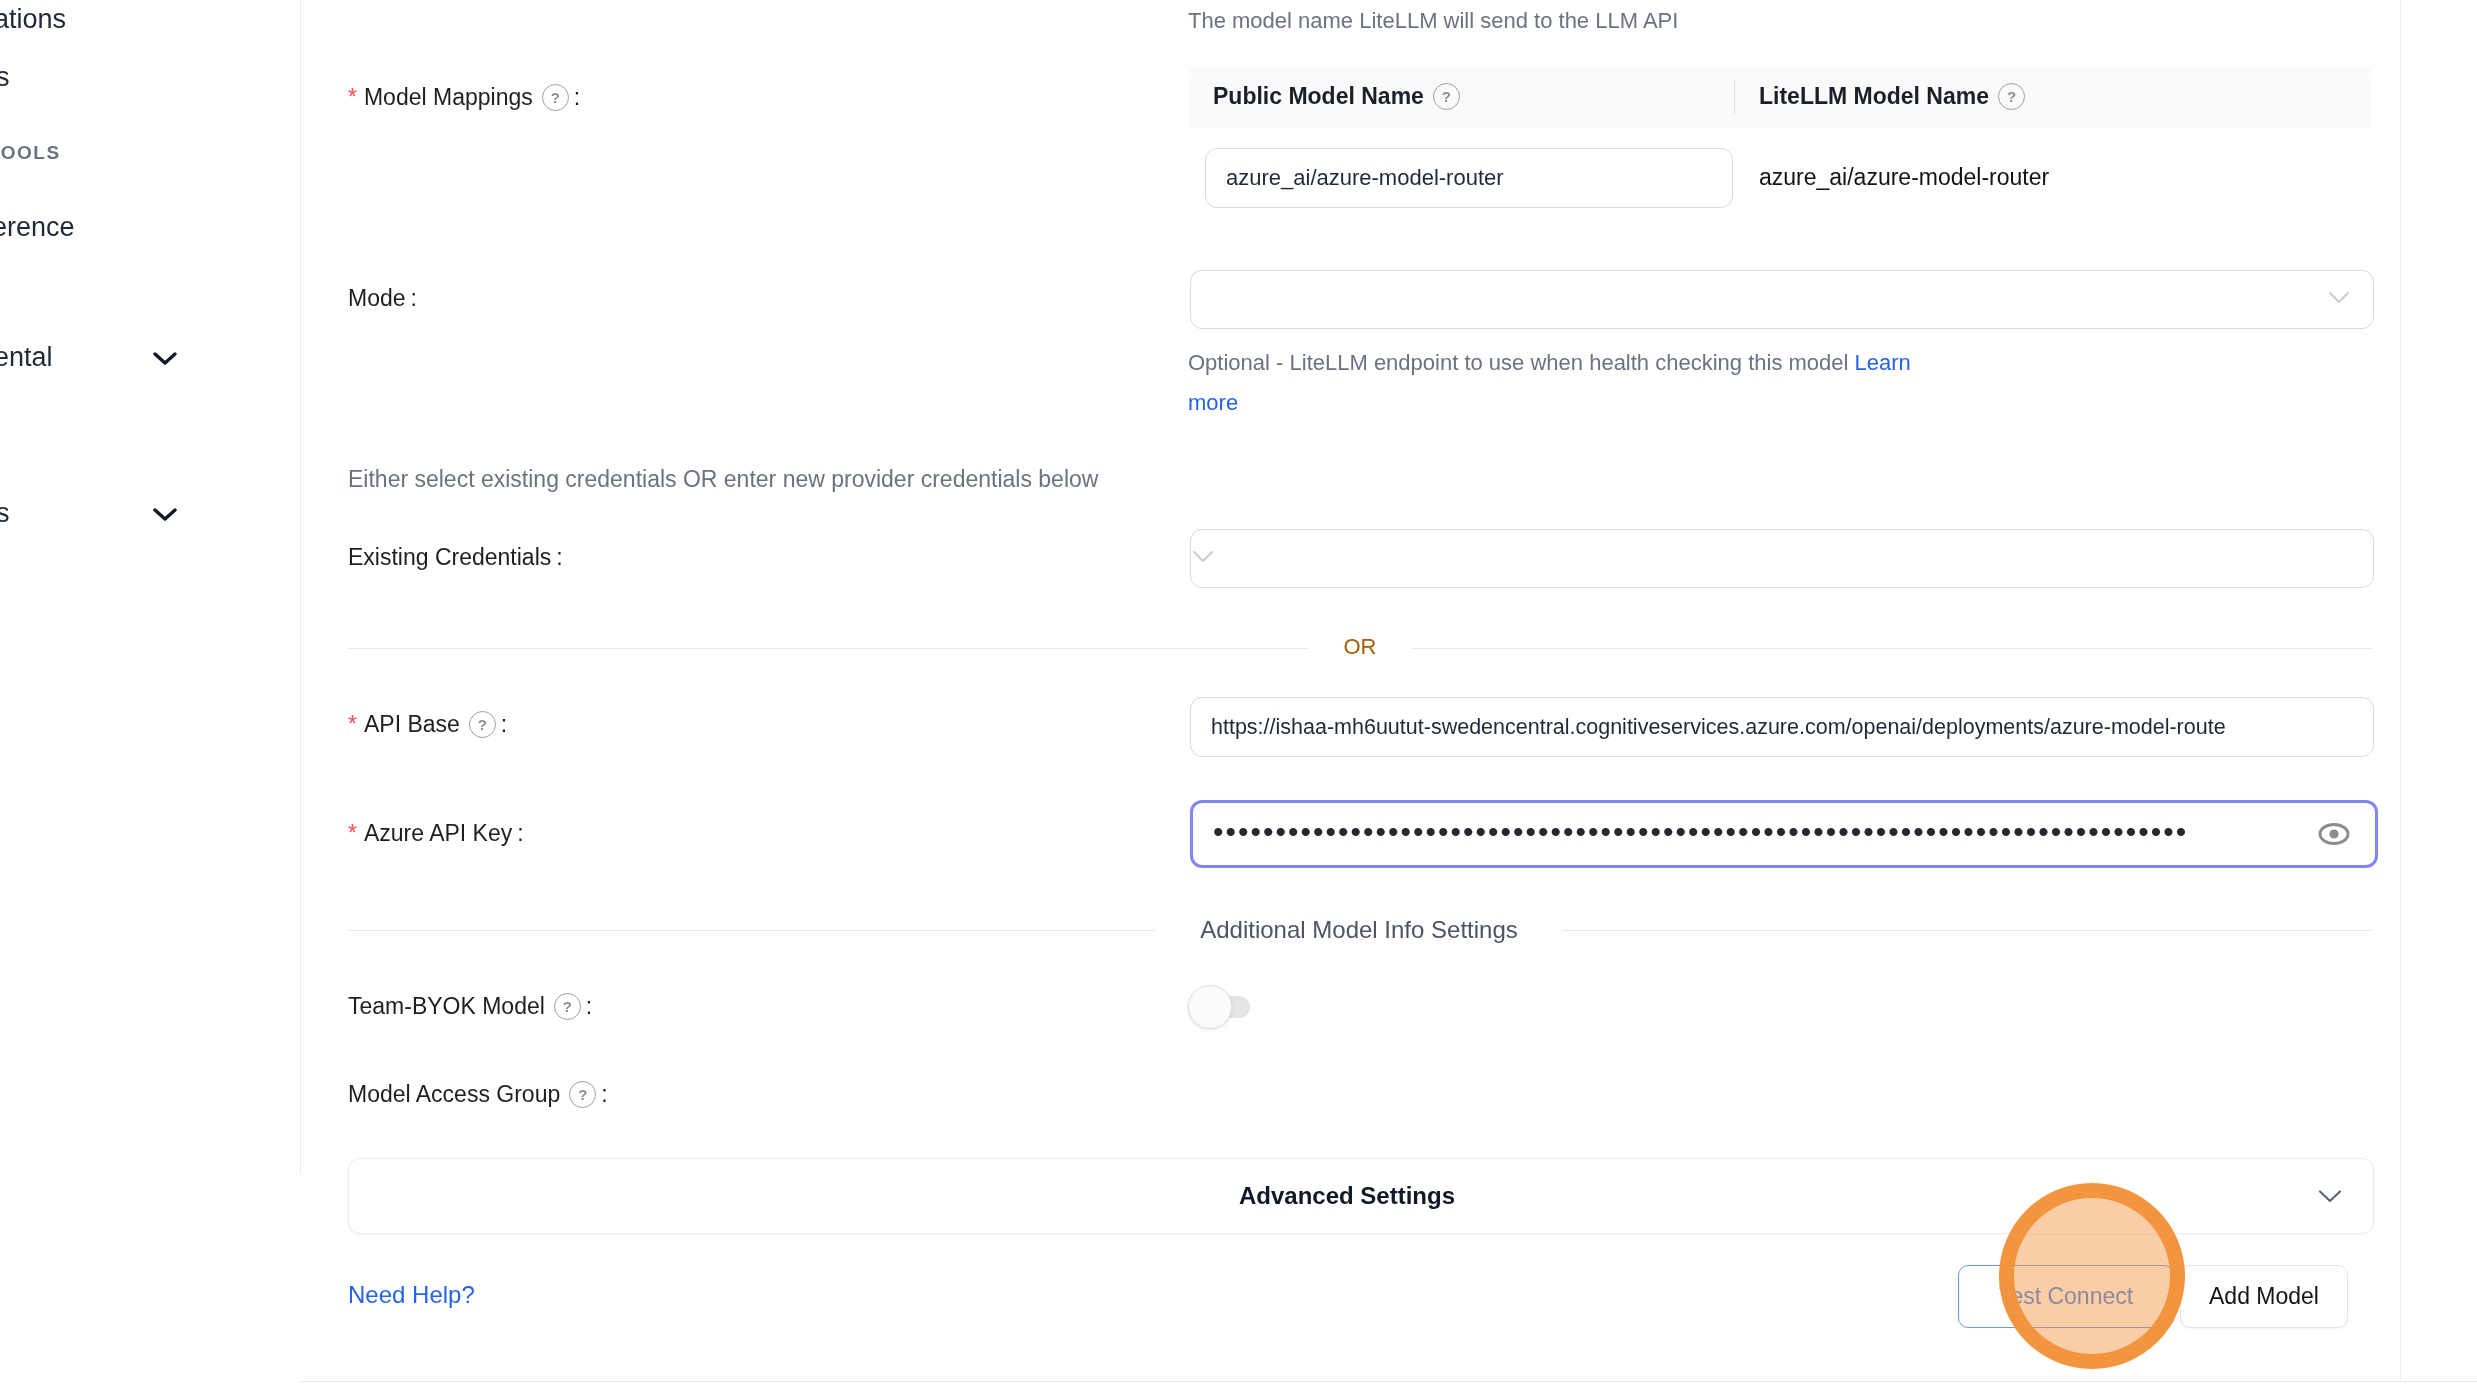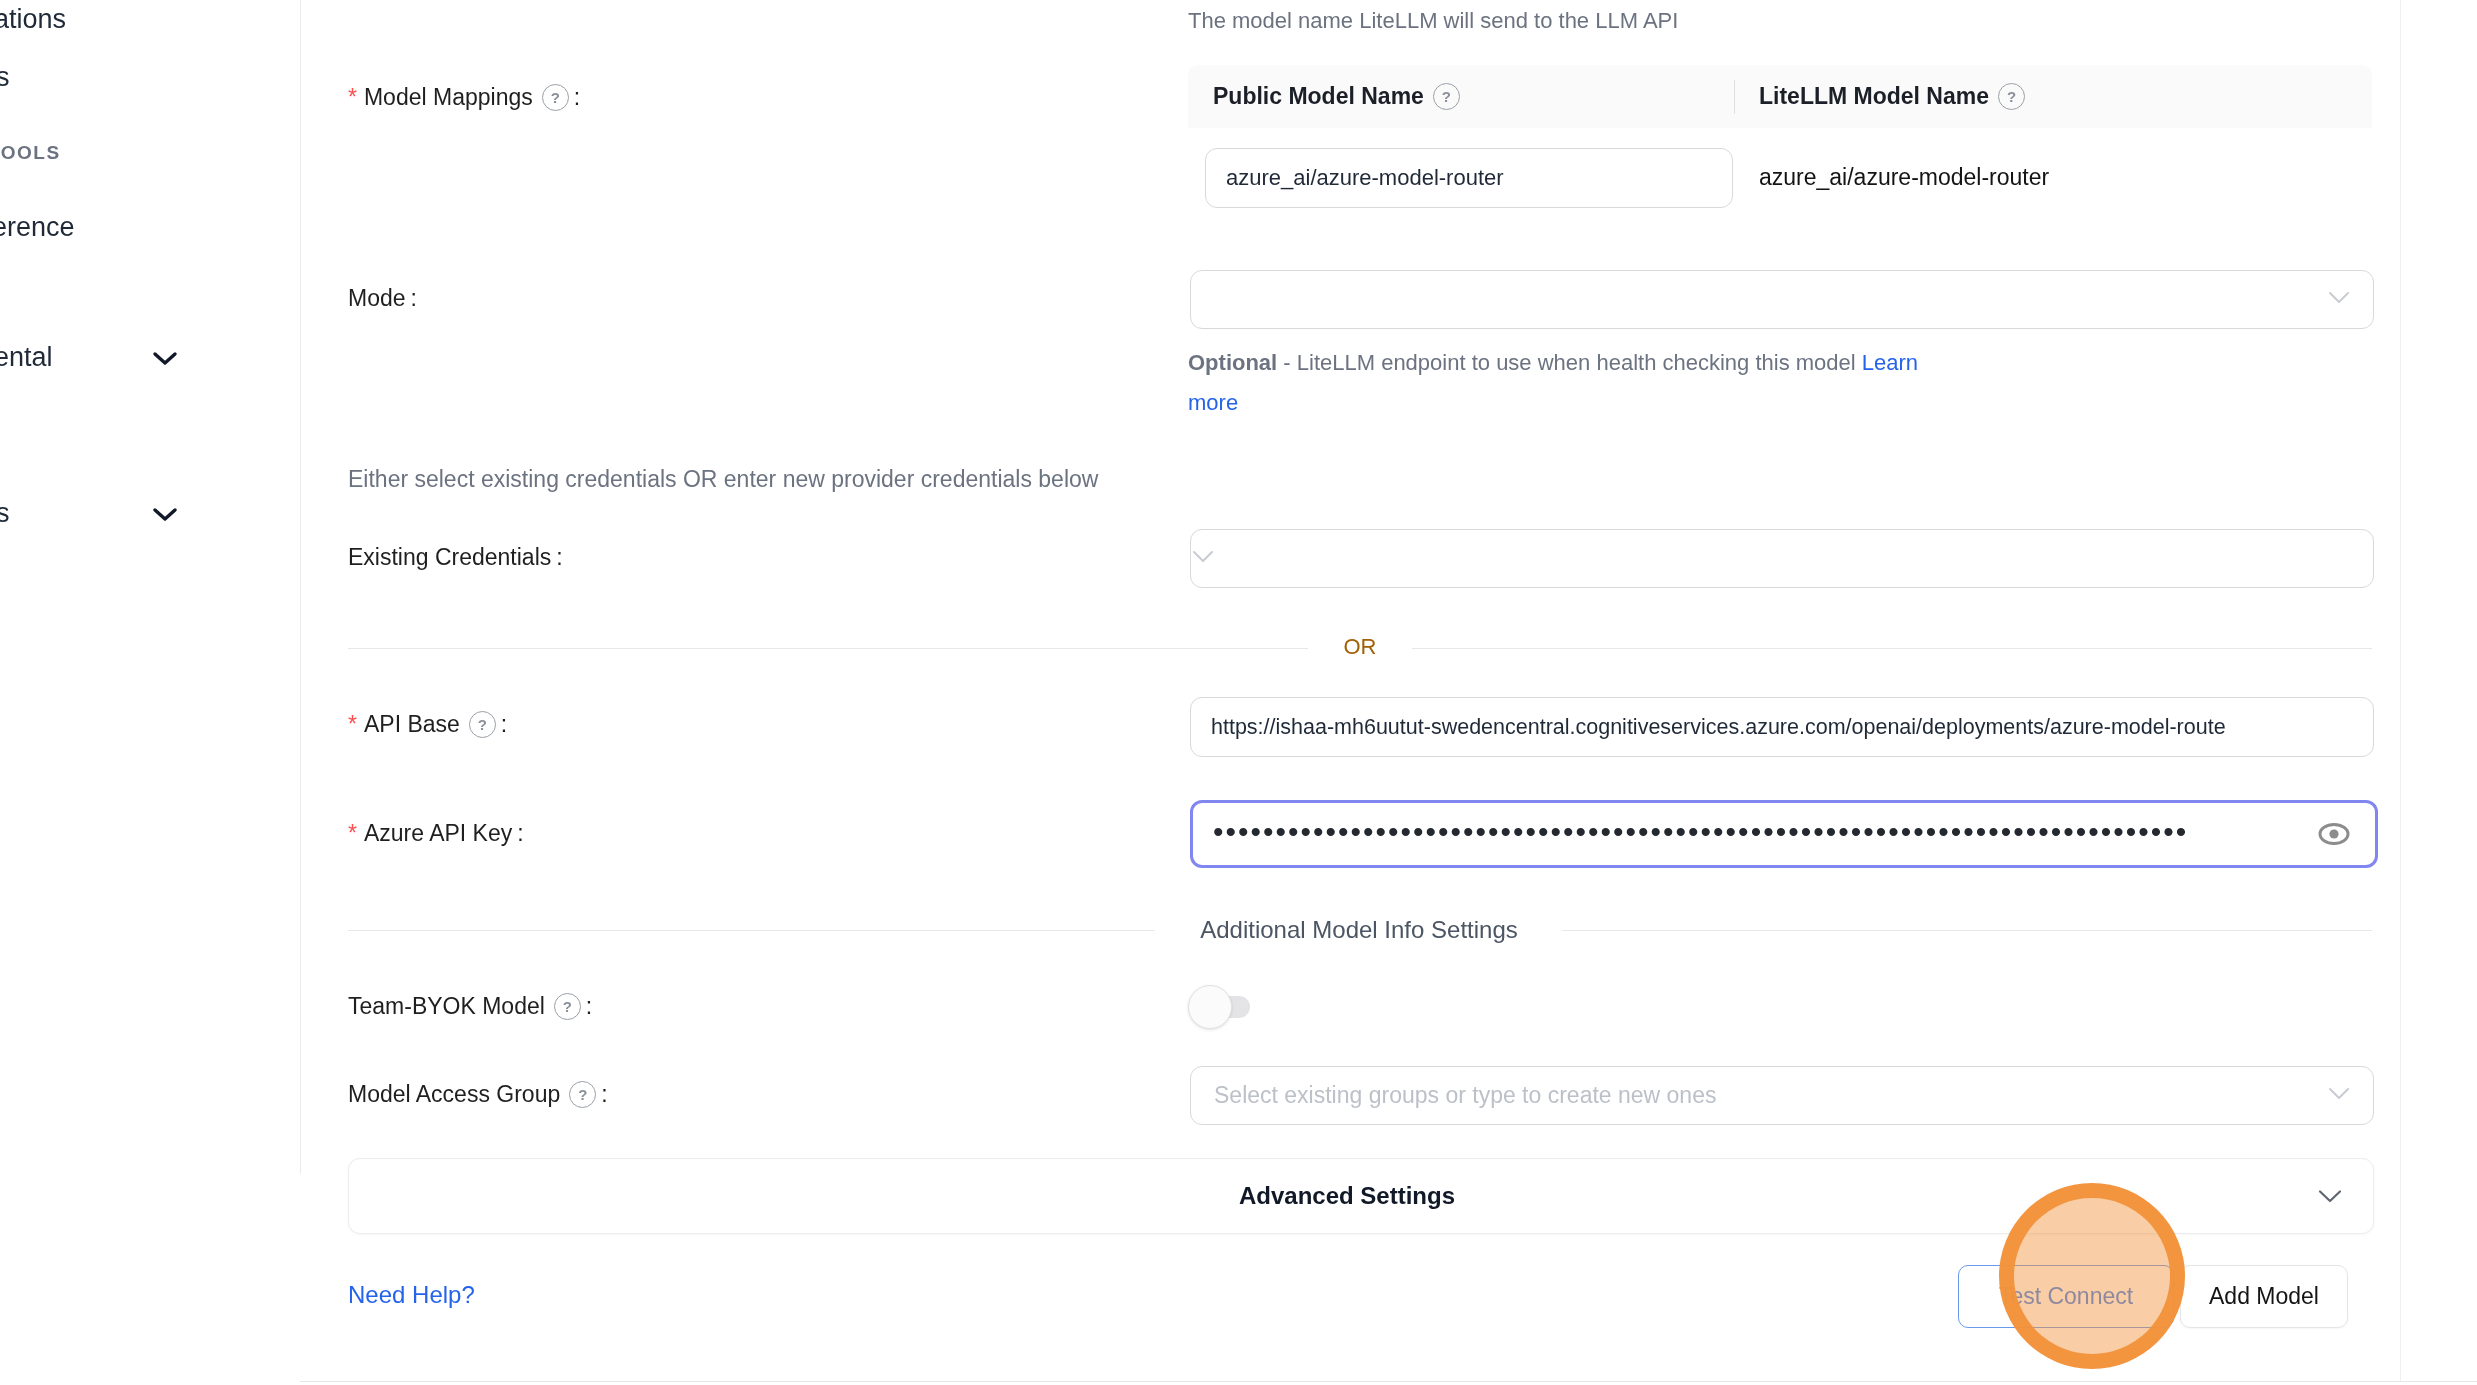--- a/index.html
+++ b/index.html
@@ -118,21 +118,21 @@
   </div>
   <div class="abs select" style="left:1190px;top:270px;width:1182px;height:57px;">
     <span class="select-text"></span>
     <span class="chev">
       <svg width="24" height="16" viewBox="0 0 24 16">
           <polyline points="3,3 12,12 21,3" fill="none" stroke="#c9ccd3" stroke-width="2" stroke-linecap="round" stroke-linejoin="round"></polyline>
         </svg>
     </span>
   </div>
   <div class="abs hint" style="left:1188px;top:350px;">
-    <span style="font-weight:700;">Optional</span><span> - LiteLLM endpoint to use when health checking this model </span><span class="link" style="font-weight:500;">Learn</span>
+    <span style="font-weight:400;">Optional</span><span> - LiteLLM endpoint to use when health checking this model </span><span class="link" style="font-weight:500;">Learn</span>
   </div>
   <div class="abs hint" style="left:1188px;top:390px;">
     <span class="link" style="font-weight:500;">more</span>
   </div>
 
   <div class="abs" style="left:348px;top:466px;font-size:23px;color:#6b7280;">Either select existing credentials OR enter new provider credentials below</div>
 
   <div class="abs label-row" style="left:348px;top:544px;">
     <span>Existing Credentials</span>
     <span class="colon">:</span>
@@ -184,28 +184,20 @@
     <span class="colon">:</span>
   </div>
   <div id="byok-track" class="abs"></div>
   <div id="byok-knob" class="abs"></div>
 
   <div class="abs label-row" style="left:348px;top:1081px;">
     <span>Model Access Group</span>
     <span class="help">?</span>
     <span class="colon">:</span>
   </div>
-  <div class="abs select" style="left:1190px;top:1066px;width:1182px;height:57px;">
-    <span class="select-text placeholder">Select existing groups or type to create new ones</span>
-    <span class="chev">
-      <svg width="24" height="16" viewBox="0 0 24 16">
-          <polyline points="3,3 12,12 21,3" fill="none" stroke="#c9ccd3" stroke-width="2" stroke-linecap="round" stroke-linejoin="round"></polyline>
-        </svg>
-    </span>
-  </div>
 
   <div id="adv-card" class="abs">
     <span id="adv-title">Advanced Settings</span>
     <span style="margin-right:30px;display:flex;">
       <svg width="26" height="17" viewBox="0 0 26 17">
           <polyline points="3,3.5 13,13 23,3.5" fill="none" stroke="#5f6672" stroke-width="2.2" stroke-linecap="round" stroke-linejoin="round"></polyline>
         </svg>
     </span>
   </div>
 

